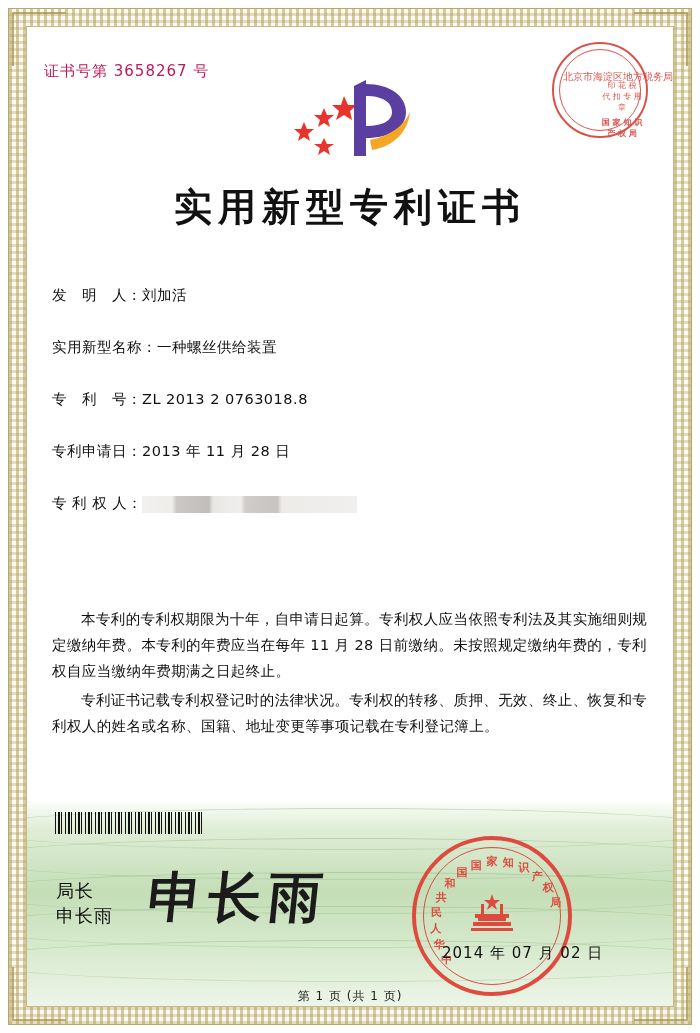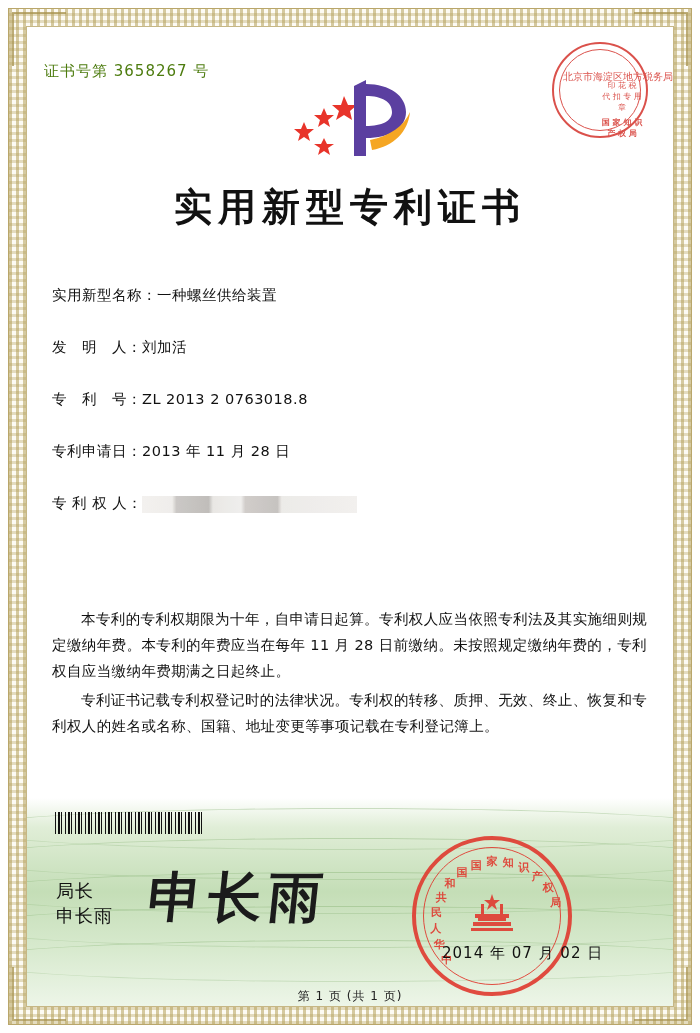--- a/index.html
+++ b/index.html
@@ -78,21 +78,21 @@
     border-top: 1px solid rgba(120,170,100,0.35);
     border-bottom: 1px solid rgba(120,170,100,0.25);
   }
 
   
   .cert-no {
     position: absolute;
     left: 44px;
     top: 62px;
     font-size: 15px;
-    color: #4d7c0f;
+    color: #be185d;
     letter-spacing: 1px;
     white-space: nowrap;
   }
 
   
   .logo {
     position: absolute;
     left: 286px;
     top: 78px;
     width: 130px;
@@ -348,24 +348,24 @@
       <div>印 花 税</div>
       <div>代 扣 专 用 章</div>
       <div style="margin-top:4px;font-weight:bold;">国 家 知 识 产 权 局</div>
     </div>
   </div>
 
   <div class="main-title">实用新型专利证书</div>
 
   <div class="fields">
     <div class="field-row">
+      <span class="field-label">发　明　人：</span><span class="field-value">刘加活</span>
+    </div>
+    <div class="field-row">
       <span class="field-label">实用新型名称：</span><span class="field-value">一种螺丝供给装置</span>
-    </div>
-    <div class="field-row">
-      <span class="field-label">发　明　人：</span><span class="field-value">刘加活</span>
     </div>
     <div class="field-row">
       <span class="field-label">专　利　号：</span><span class="field-value">ZL 2013 2 0763018.8</span>
     </div>
     <div class="field-row">
       <span class="field-label">专利申请日：</span><span class="field-value">2013 年 11 月 28 日</span>
     </div>
     <div class="field-row">
       <span class="field-label">专 利 权 人：</span><span class="redacted"></span>
     </div>

